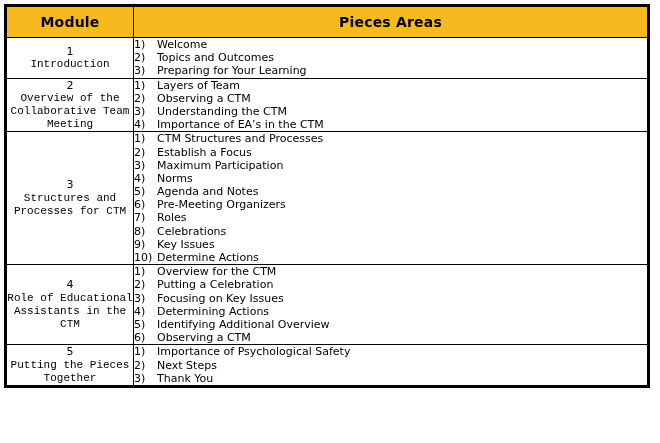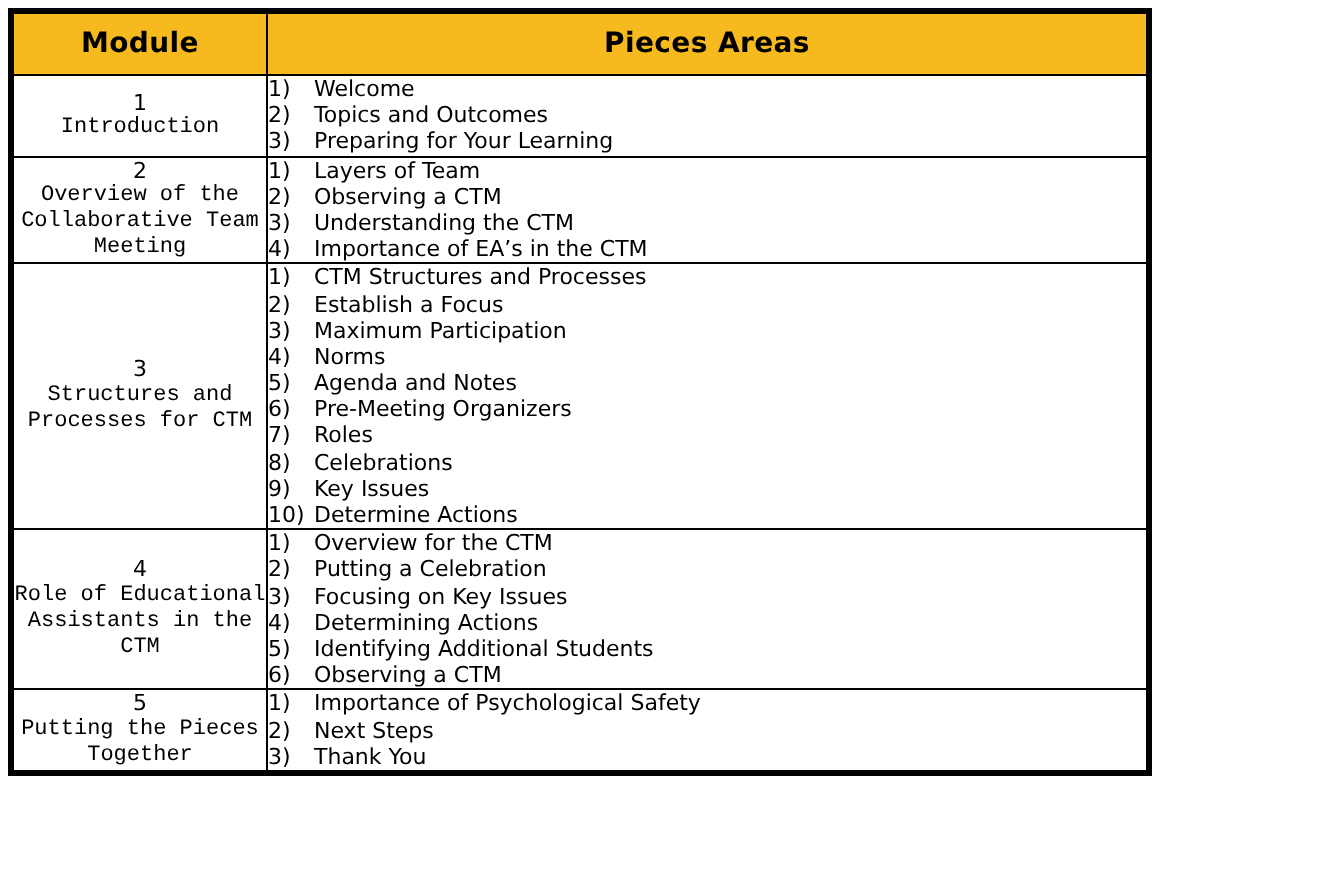--- a/index.html
+++ b/index.html
@@ -17,21 +17,21 @@
     width: 660px;
     height: 443px;
     background: var(--page-bg);
     font-family: "DejaVu Sans", "Liberation Sans", sans-serif;
     color: var(--text-color);
     overflow: hidden;
   }
   table.module-table {
     border-collapse: collapse;
     table-layout: fixed;
-    width: 572px;
+    width: 646px;
     margin: 4px 0 0 4px;
     border: 3px solid var(--border-color);
   }
   table.module-table th,
   table.module-table td {
     border: 1.5px solid var(--border-color);
     vertical-align: middle;
     padding: 0;
   }
   col.module-col { width: 128px; }
@@ -207,21 +207,21 @@
             <li>
               <span class="num">3)</span>
               <span class="txt">Focusing on Key Issues</span>
             </li>
             <li>
               <span class="num">4)</span>
               <span class="txt">Determining Actions</span>
             </li>
             <li>
               <span class="num">5)</span>
-              <span class="txt">Identifying Additional Students</span>
+              <span class="txt">Identifying Additional Overview</span>
             </li>
             <li>
               <span class="num">6)</span>
               <span class="txt">Observing a CTM</span>
             </li>
           </ol>
     </td>
   </tr>
 
   <tr>

